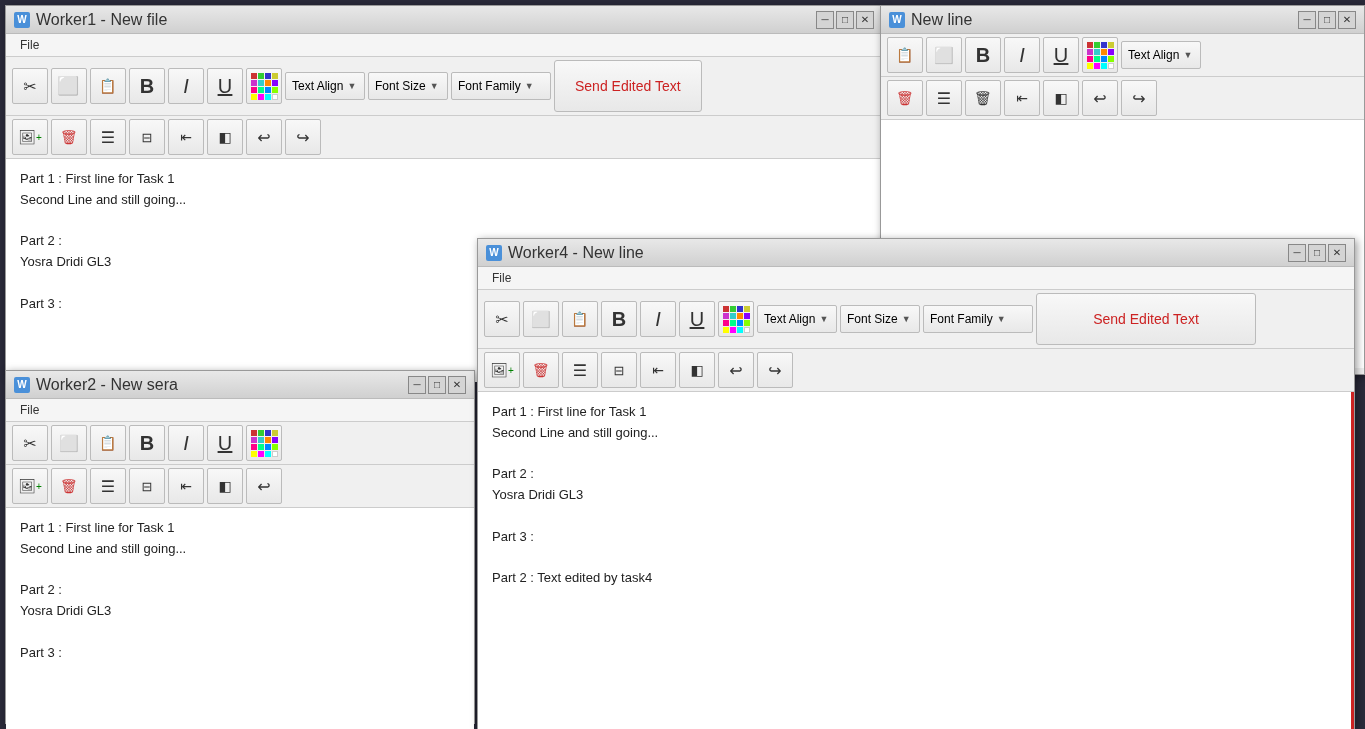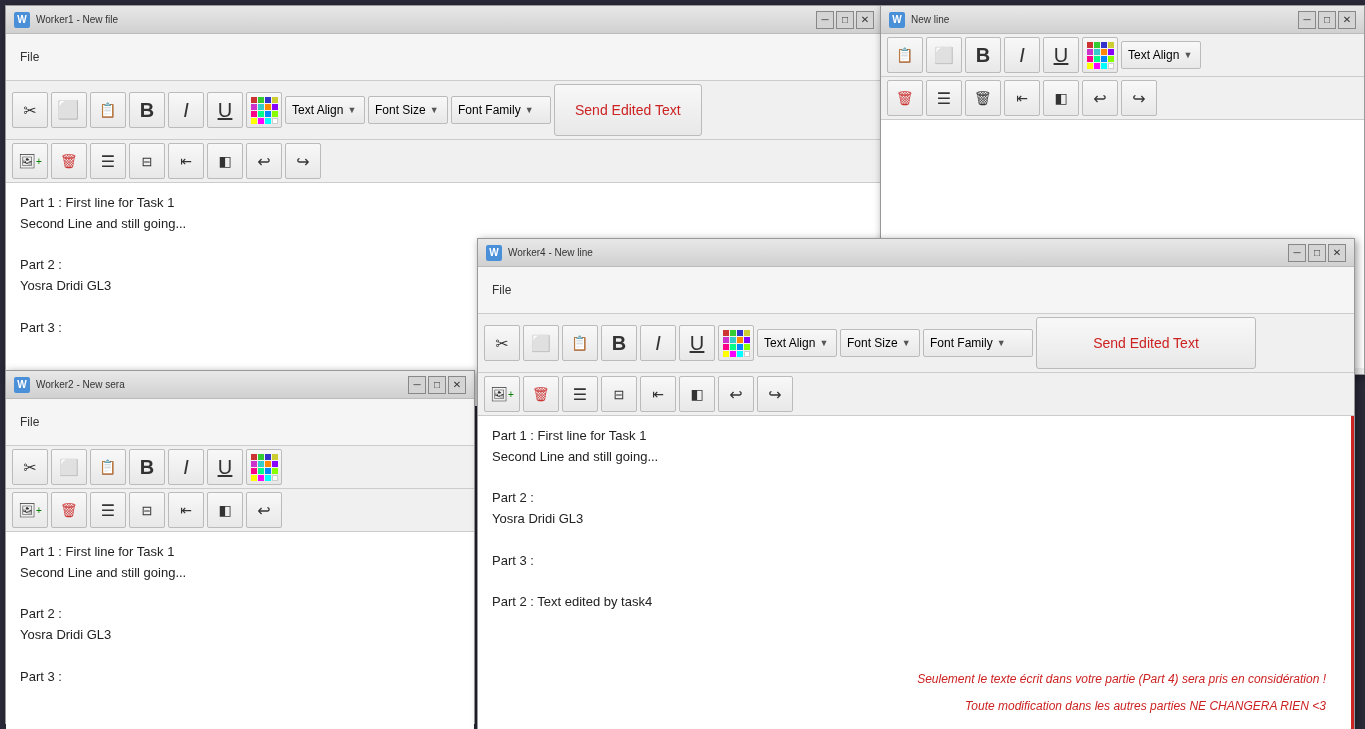--- a/index.html
+++ b/index.html
@@ -45,21 +45,21 @@
       border-radius: 2px;
       display: flex;
       align-items: center;
       justify-content: center;
       font-size: 10px;
       color: white;
       font-weight: bold;
     }
 
     .title-text {
-      font-size: 10px;
+      font-size: 16px;
       color: #333;
     }
 
     .title-bar-controls {
       display: flex;
       gap: 2px;
     }
 
     .title-btn {
       width: 18px;
@@ -69,21 +69,21 @@
       display: flex;
       align-items: center;
       justify-content: center;
       font-size: 10px;
       cursor: pointer;
       color: #333;
     }
 
     .menu-bar {
       background: #f5f5f5;
-      padding: 14px 8px;
+      padding: 2px 8px;
       border-bottom: 1px solid #ccc;
       font-size: 12px;
     }
 
     .menu-item {
       display: inline-block;
       padding: 2px 6px;
       cursor: pointer;
       color: #333;
     }
@@ -640,19 +640,15 @@
       <p>Part 1 : First line for Task 1</p>
       <p>Second Line and still going...</p>
       <p>&nbsp;</p>
       <p>Part 2 :</p>
       <p>Yosra Dridi GL3</p>
       <p>&nbsp;</p>
       <p>Part 3 :</p>
       <p>&nbsp;</p>
       <p>Part 2 : Text edited by task4</p>
 
-      <div style="position:absolute; bottom:8px; right:20px; text-align:right;">
-        <div class="note-text">Seulement le texte écrit dans votre partie (Part 4) sera pris en considération !</div>
-        <div class="note-text">Toute modification dans les autres parties NE CHANGERA RIEN &lt;3</div>
-      </div>
     </div>
   </div>
 </div>
 
 </body></html>

